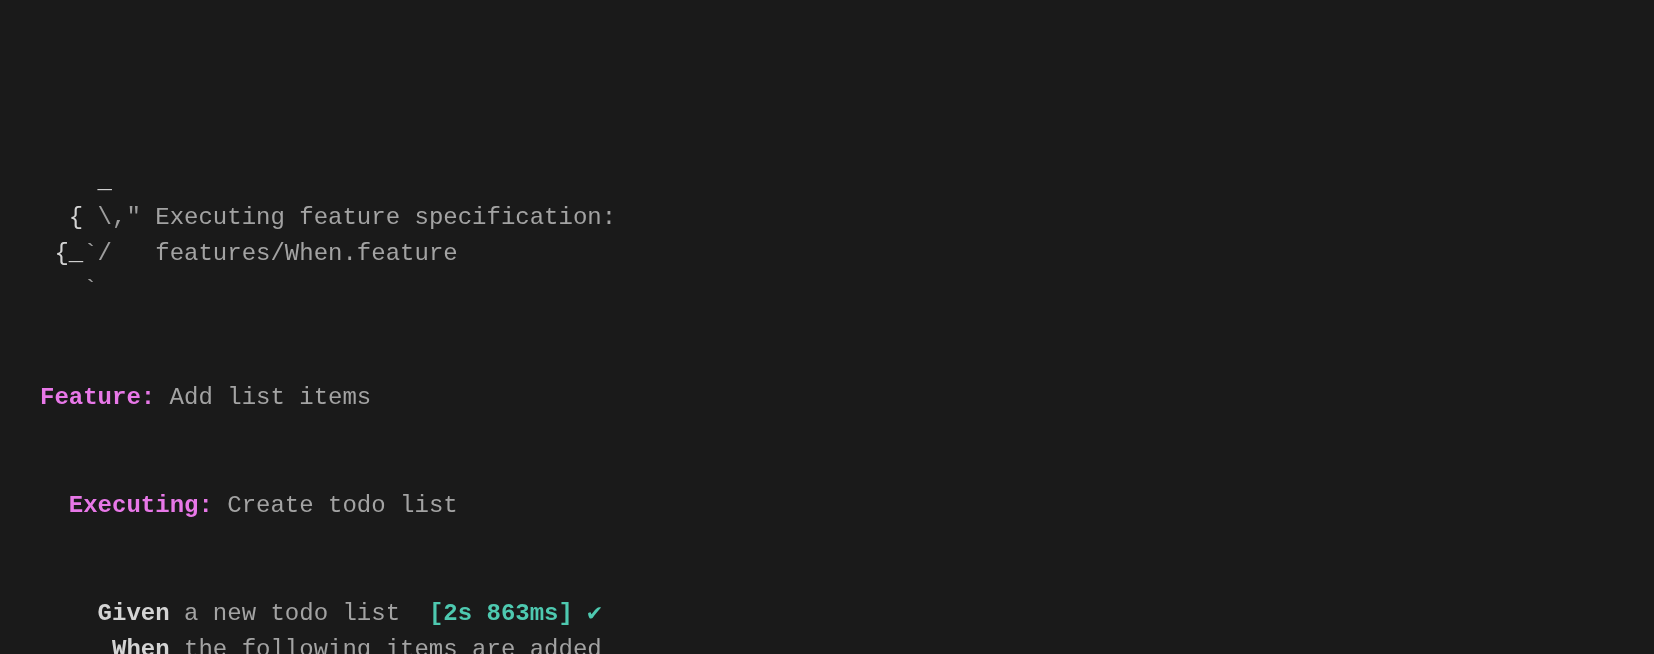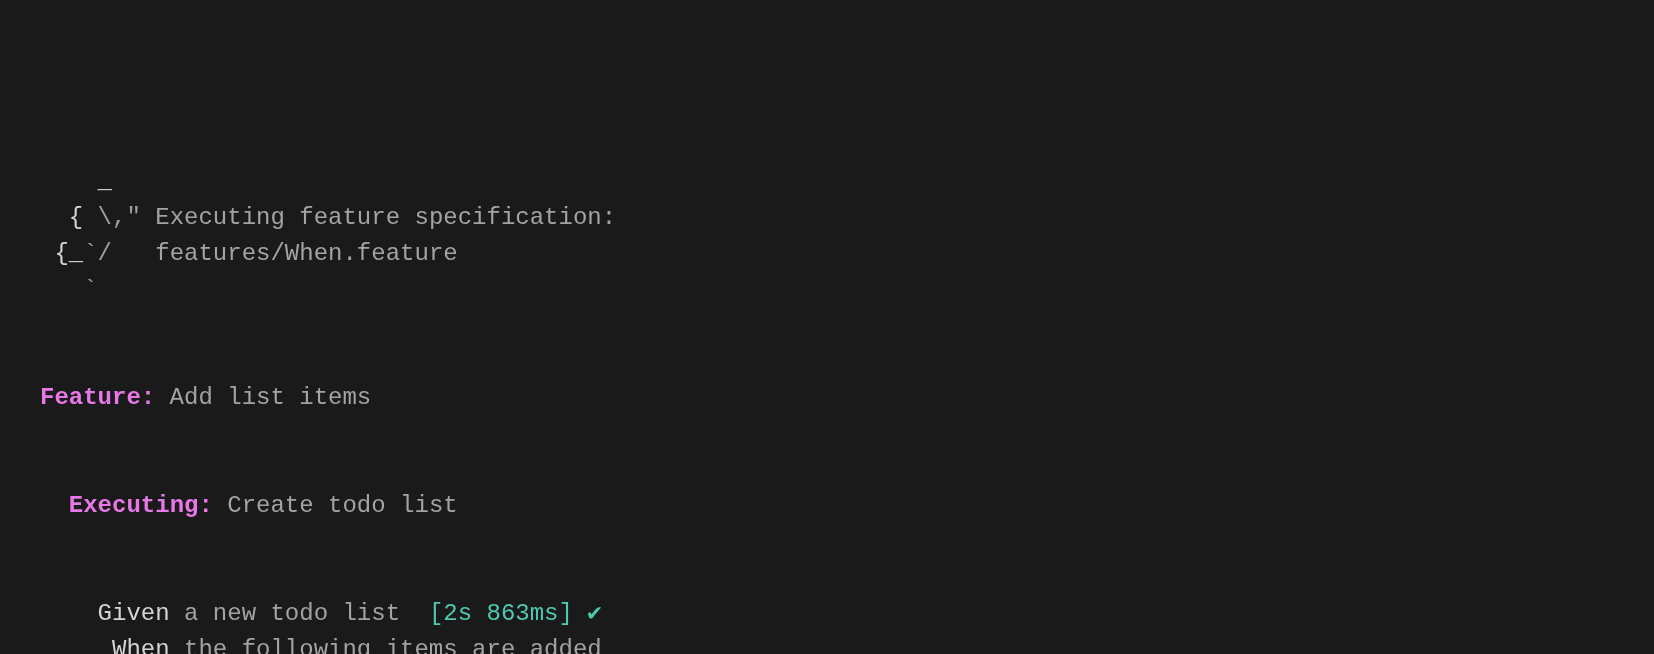--- a/index.html
+++ b/index.html
@@ -23,27 +23,27 @@
     }
     .magenta {
       color: #e878e8;
       font-weight: bold;
     }
     .green {
       color: #4ec9b0;
     }
     .green-bold {
       color: #4ec9b0;
-      font-weight: normal;
+      font-weight: bold;
     }
     .white {
       color: #a3a3a3;
     }
     .bold {
-      font-weight: normal;
+      font-weight: bold;
     }
     .dim {
       color: #9e9e9e;
     }
   </style>
 </head>
 <body>
 
 
 

